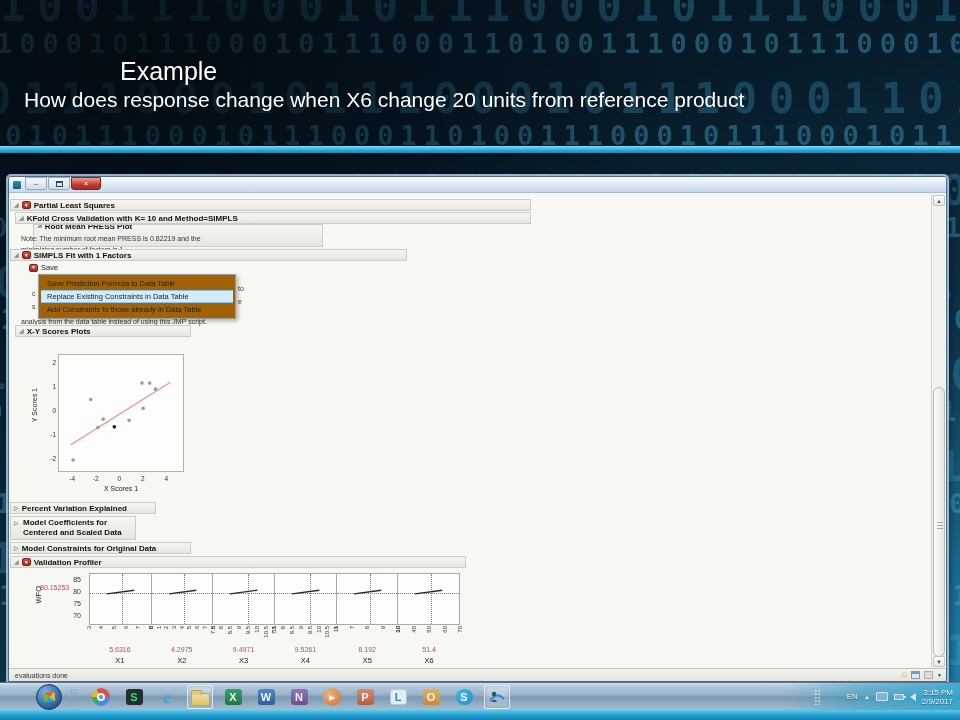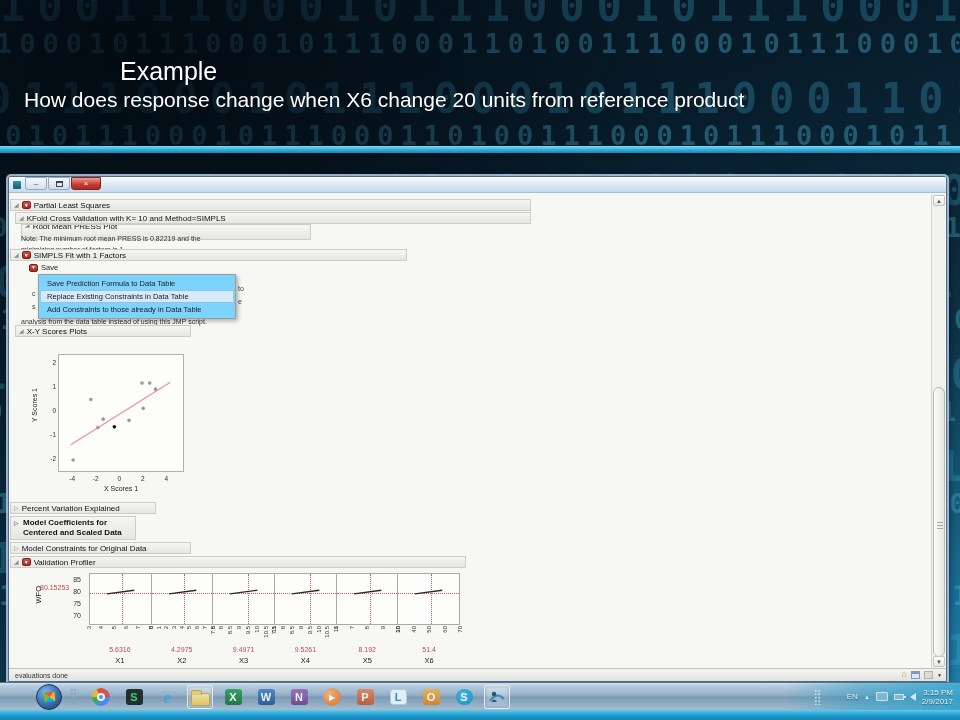--- a/index.html
+++ b/index.html
@@ -39,35 +39,35 @@
     font-size:8px; color:#34485c; border:1px solid #93a8bd; border-radius:0 0 3px 3px;
     background:linear-gradient(#f5f9fd,#d3dfec); }
   .wb.close { width:30px; color:#fff; background:linear-gradient(#ec9e94,#c23a32 60%,#a82a22); border-color:#8c2019; }
   .maxglyph { width:7px; height:6px; border:1px solid #34485c; border-top-width:2px; }
 
   .content { position:absolute; left:1px; top:17px; right:15px; bottom:13px; background:#f7f7f4; overflow:hidden; font-size:8px; color:#1a1a1a; }
 
   
   .ohdr { position:absolute; height:12px; background:linear-gradient(#f5f5f3,#e6e6e1);
     border:1px solid #cccdc6; display:flex; align-items:center; gap:3px; padding:0 3px;
-    font-weight:normal; font-size:8px; color:#111; white-space:nowrap; }
+    font-weight:bold; font-size:8px; color:#111; white-space:nowrap; }
   .disc { color:#90908a; font-size:6px; line-height:1; flex:none; }
   .redtri { width:9px; height:8px; flex:none; background:linear-gradient(#d65047,#a32b24);
     border:1px solid #7e211b; border-radius:2px; color:#fff; font-size:5px; line-height:1;
     display:flex; align-items:center; justify-content:center; }
-  .ohdr.clip { height:16px; overflow:hidden; align-items:flex-start; }
+  .ohdr.clip { height:23px; overflow:hidden; align-items:flex-start;margin-left:12px; }
   .ohdr.clip .lbl { margin-top:-3px; }
   .ohdr2 { position:absolute; background:linear-gradient(#f5f5f3,#e6e6e1); border:1px solid #cccdc6;
     padding:1px 3px 1px 12px; font-weight:bold; font-size:8px; color:#111; line-height:10px; white-space:nowrap; }
   .ohdr2 .disc { position:absolute; left:3px; top:3px; }
 
   .notetxt { position:absolute; font-size:7px; color:#333; white-space:nowrap; }
   .saverow { position:absolute; display:flex; align-items:center; gap:3px; font-size:7.5px; color:#222;text-align:center; }
 
-  #save-menu { position:absolute; left:28px; top:80px; width:198px; background:#7dd3fc;
+  #save-menu { position:absolute; left:28px; top:80px; width:198px; background:#a16207;
     border:1px solid #9c9c98; box-shadow:2px 2px 4px rgba(0,0,0,.3); padding:2px 0; z-index:6; }
   .mi { height:13px; display:flex; align-items:center; padding:0 8px; font-size:7.5px; color:#222; white-space:nowrap; }
   .mi.hl { background:#d5eafb; border-top:1px solid #8fc4ea; border-bottom:1px solid #8fc4ea; margin:0 2px; padding:0 6px; }
   .frag { position:absolute; font-size:7px; color:#444; z-index:5; }
 
   
   #scatter-svg { position:absolute; left:48px; top:160px; background:#fdfdfb; border:1px solid #b2b2ac; }
   #xy-yticks { position:absolute; left:33px; top:160px; width:13px; height:118px; }
   #xy-yticks span { position:absolute; right:0; font-size:6.5px; color:#333; line-height:8px; }
   #xy-xticks { position:absolute; left:48px; top:281px; width:126px; height:9px; }

